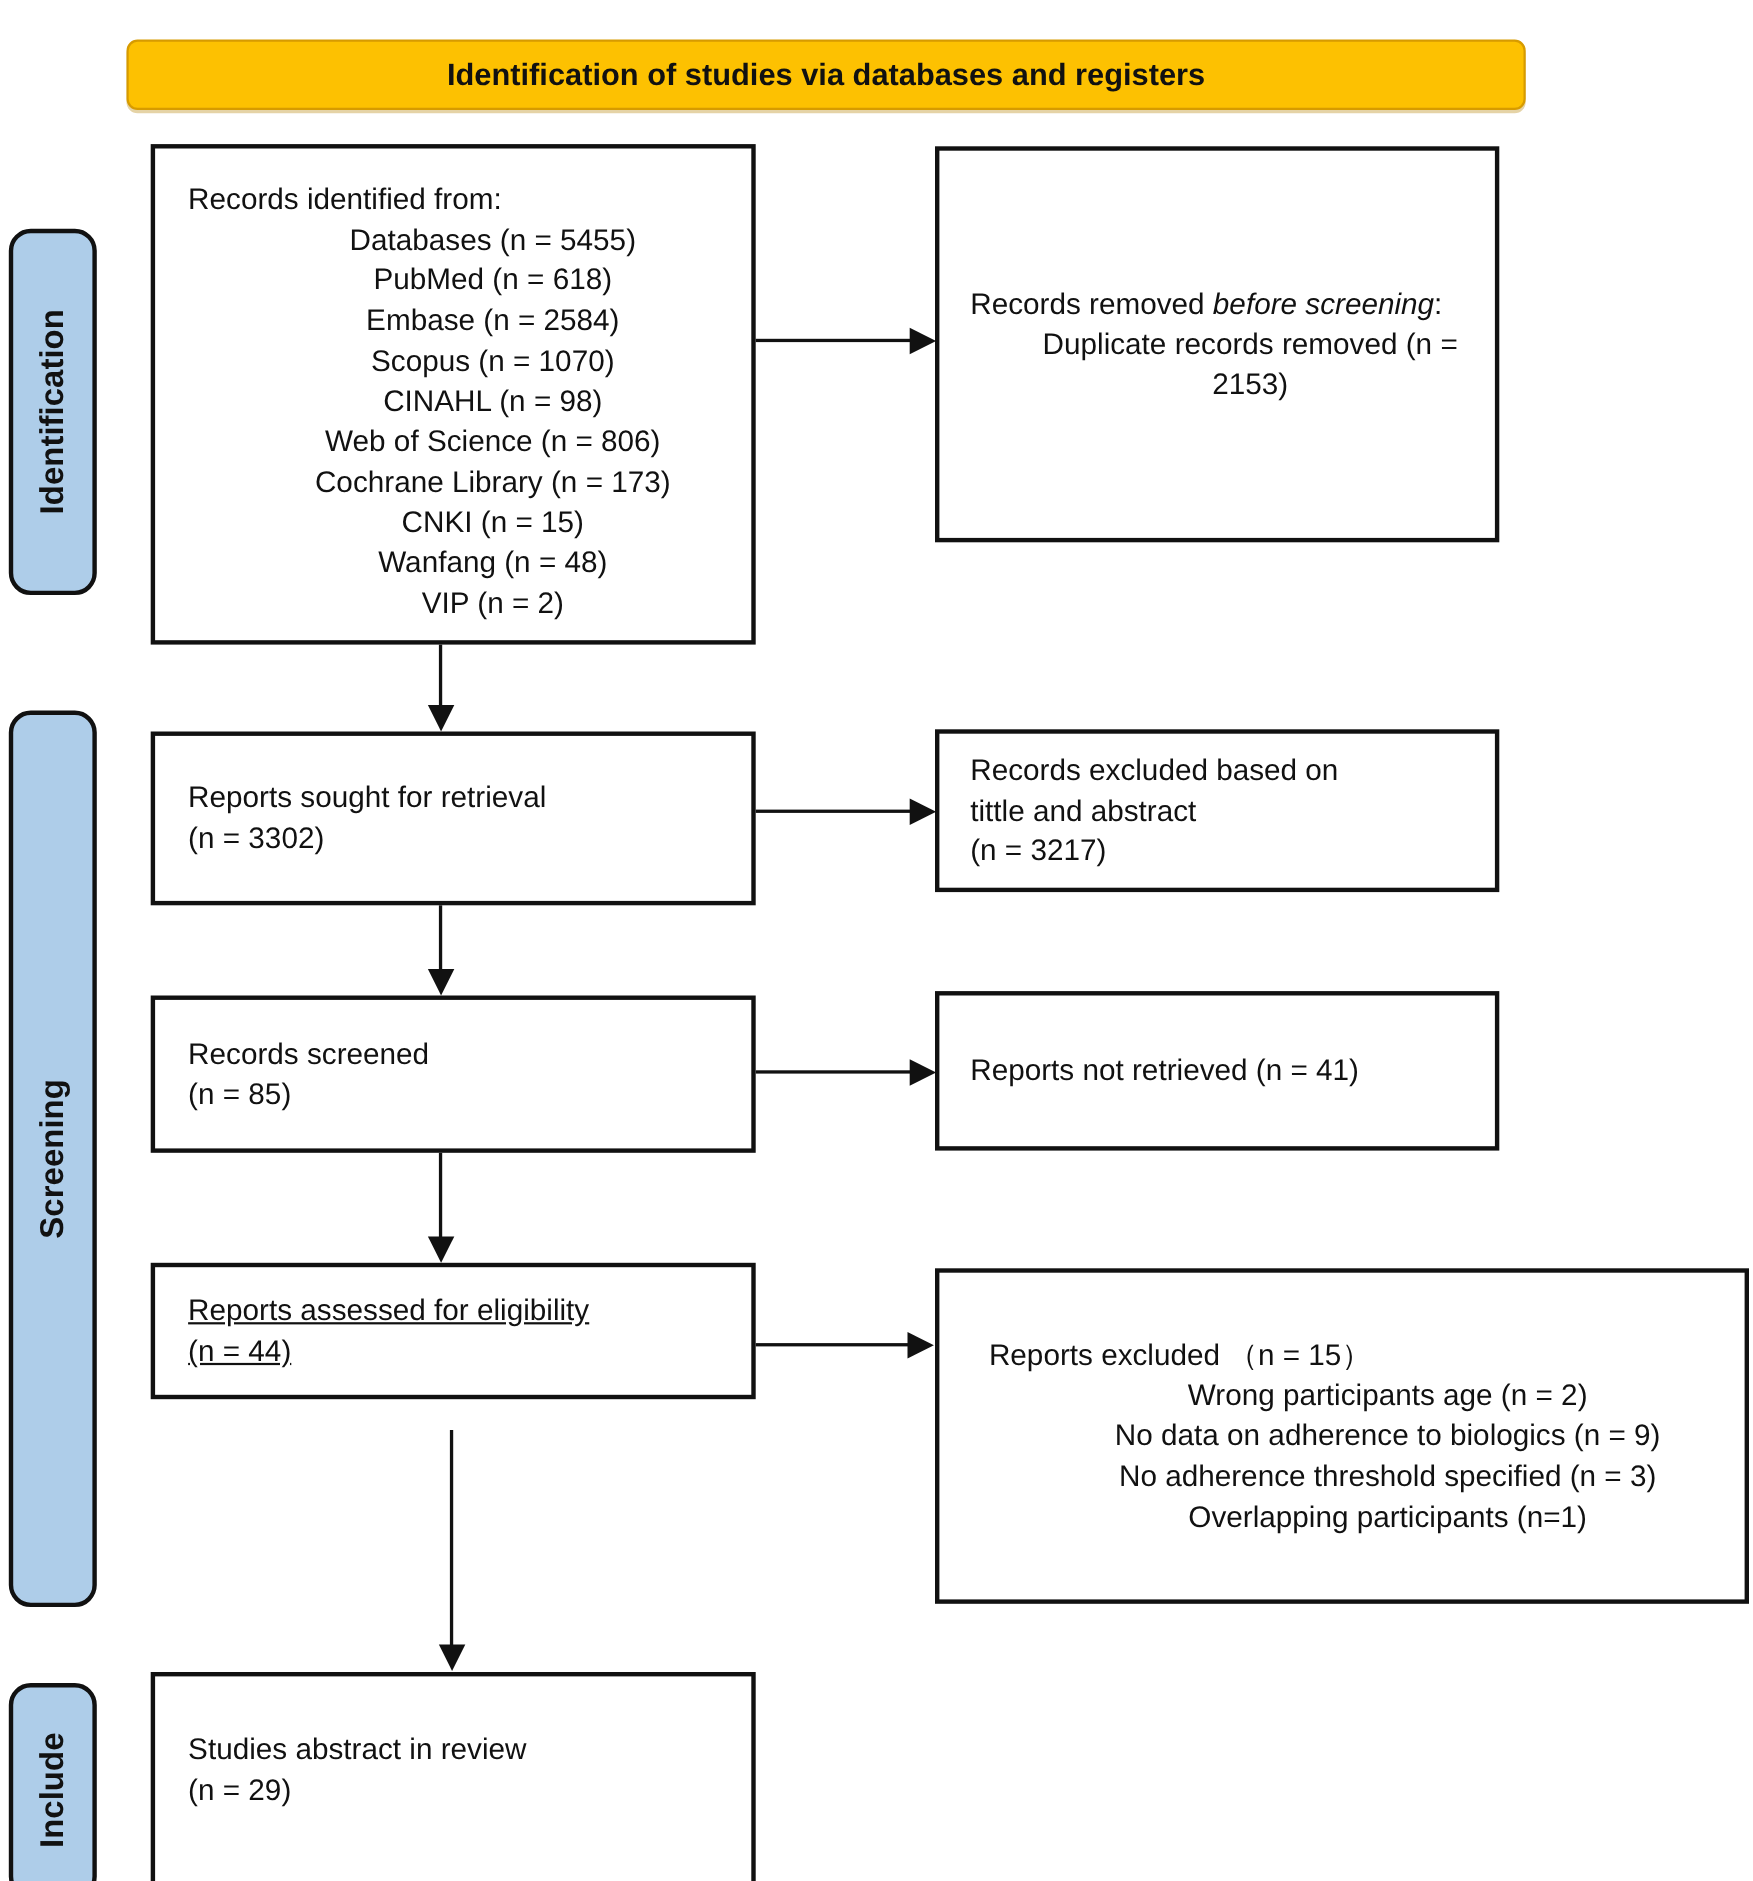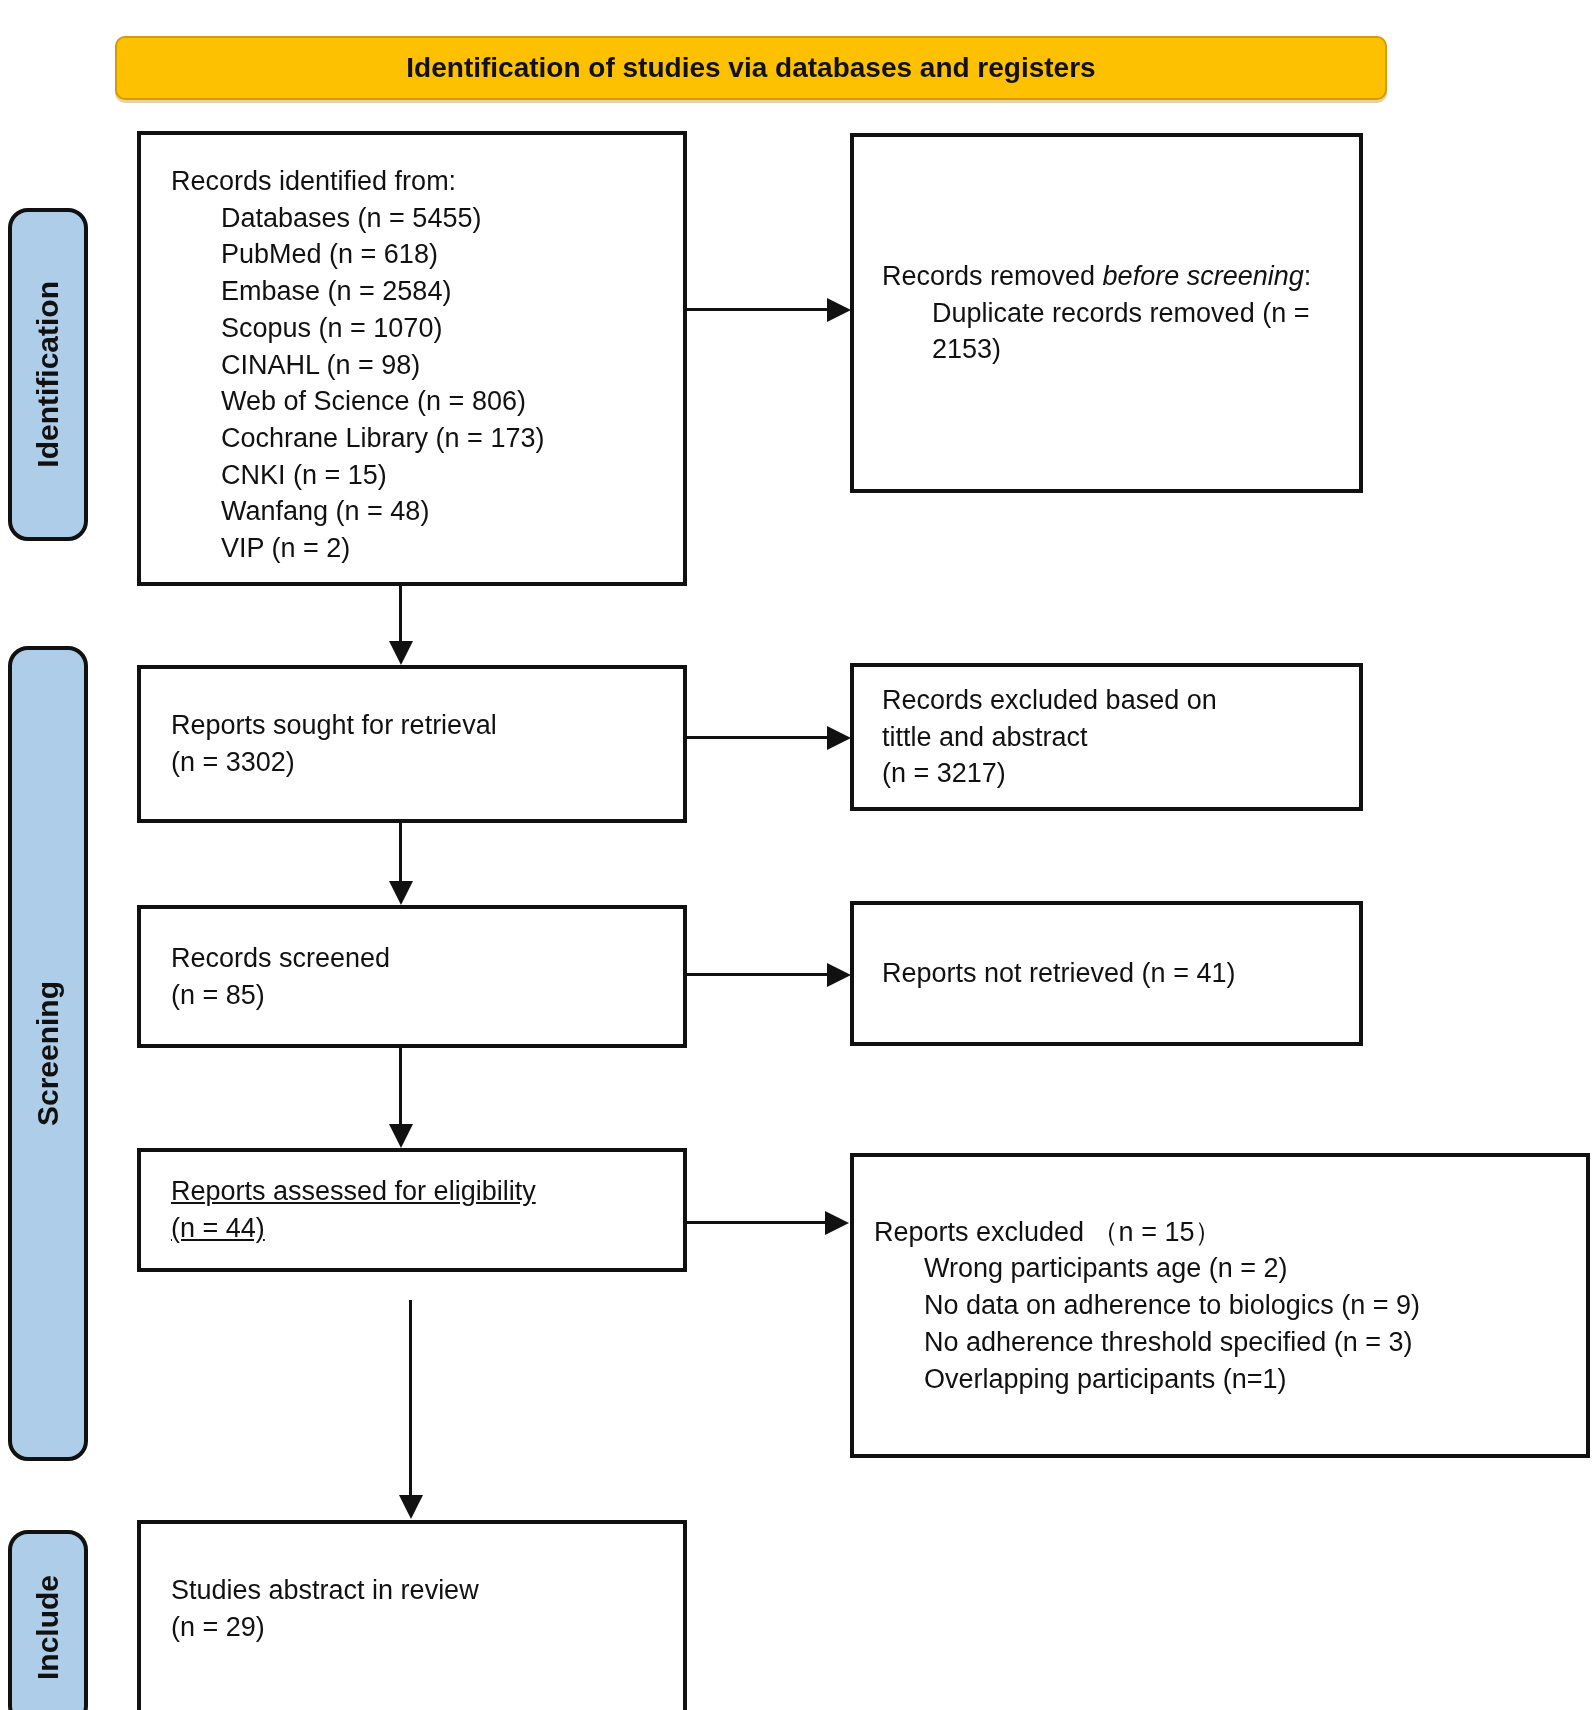--- a/index.html
+++ b/index.html
@@ -51,30 +51,30 @@
   
   .box {
     position: absolute;
     background: #ffffff;
     border: 4px solid #111111;
     box-sizing: border-box;
     font-size: 27px;
     line-height: 1.36;
   }
   .vcenter { display: flex; flex-direction: column; justify-content: center; }
-  .indent { padding-left: 50px; }
+  .indent { padding-left: 50px; text-align: center; }
 
   .box-a { left: 137px; top: 103px; width: 550px; height: 455px; padding: 28px 8px 0 30px; }
   .box-b { left: 850px; top: 105px; width: 513px; height: 360px; padding: 0 18px 0 28px; }
   .box-c { left: 137px; top: 637px; width: 550px; height: 158px; padding: 0 8px 0 30px; }
   .box-d { left: 850px; top: 635px; width: 513px; height: 148px; padding: 0 18px 0 28px; }
   .box-e { left: 137px; top: 877px; width: 550px; height: 143px; padding: 0 8px 0 30px; }
   .box-f { left: 850px; top: 873px; width: 513px; height: 145px; padding: 0 18px 0 28px; }
   .box-g { left: 137px; top: 1120px; width: 550px; height: 124px; padding: 0 8px 0 30px; text-decoration: underline; }
-  .box-h { left: 850px; top: 1125px; width: 740px; height: 305px; padding: 0 12px 0 20px; }
+  .box-h { left: 850px; top: 1125px; width: 740px; height: 305px; padding: 0 12px 0 45px; }
   .box-i { left: 137px; top: 1492px; width: 550px; height: 208px; padding: 48px 8px 0 30px; }
 
   
   .arrow-h { position: absolute; height: 3px; background: #111111; }
   .arrow-h::after {
     content: ""; position: absolute; right: -23px; top: 50%;
     transform: translateY(-50%);
     width: 0; height: 0;
     border-left: 24px solid #111111;
     border-top: 12px solid transparent;

